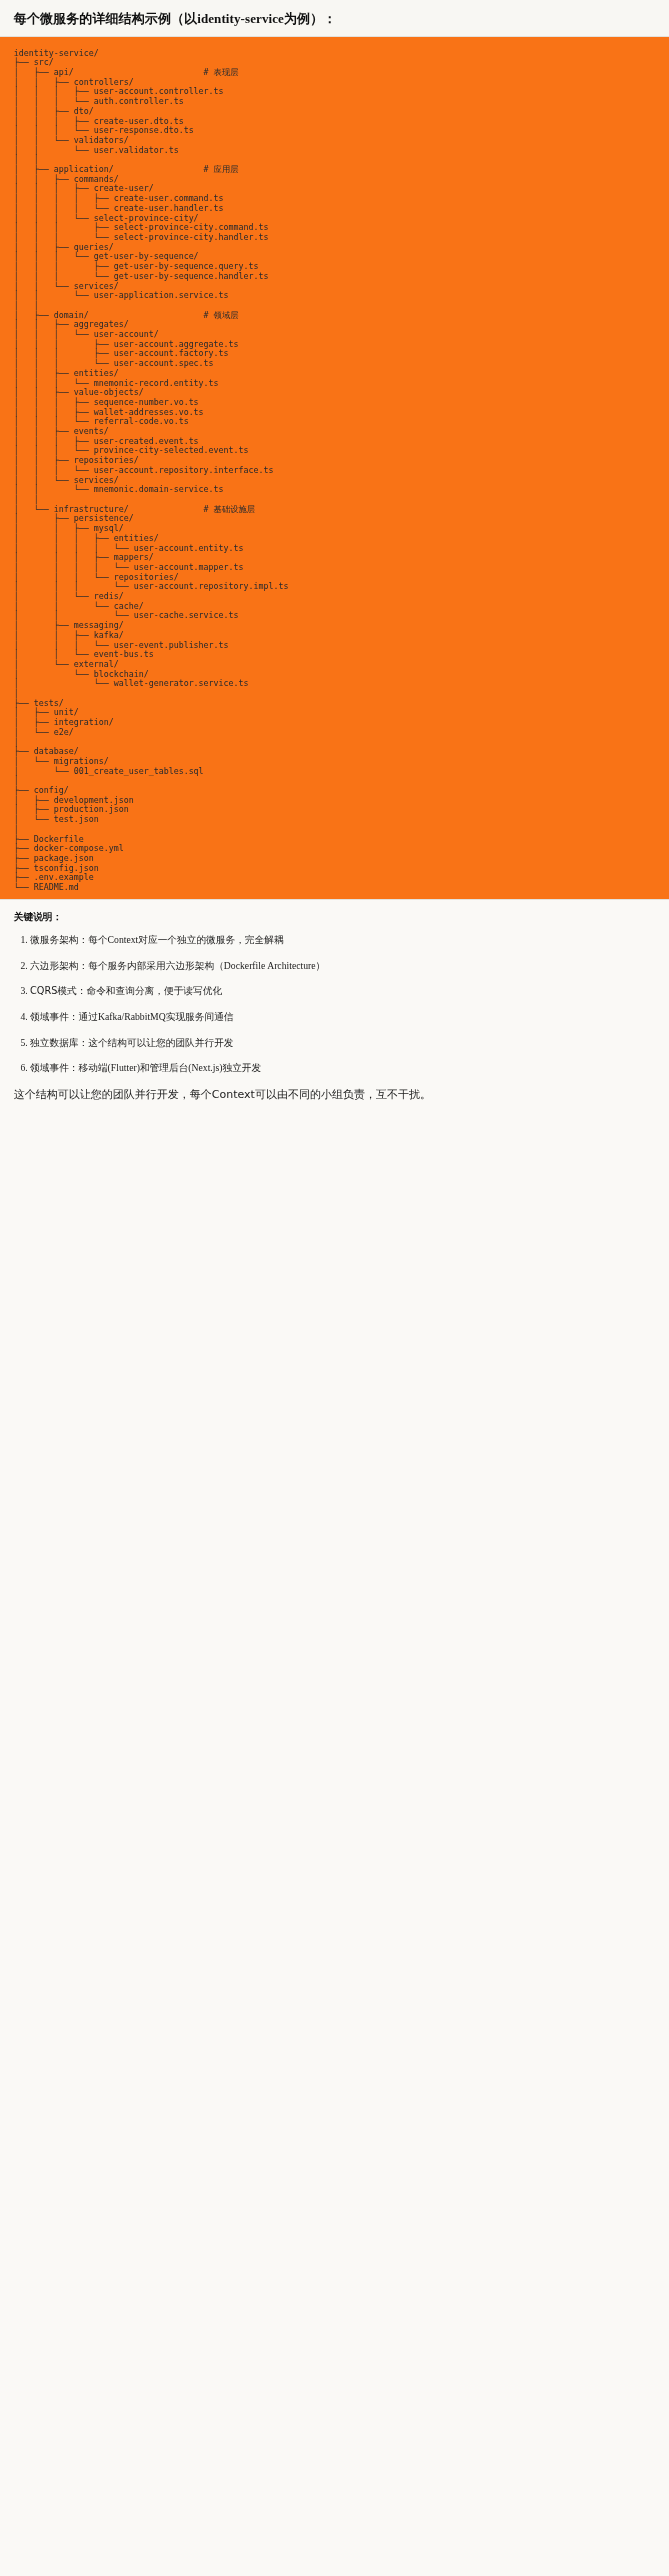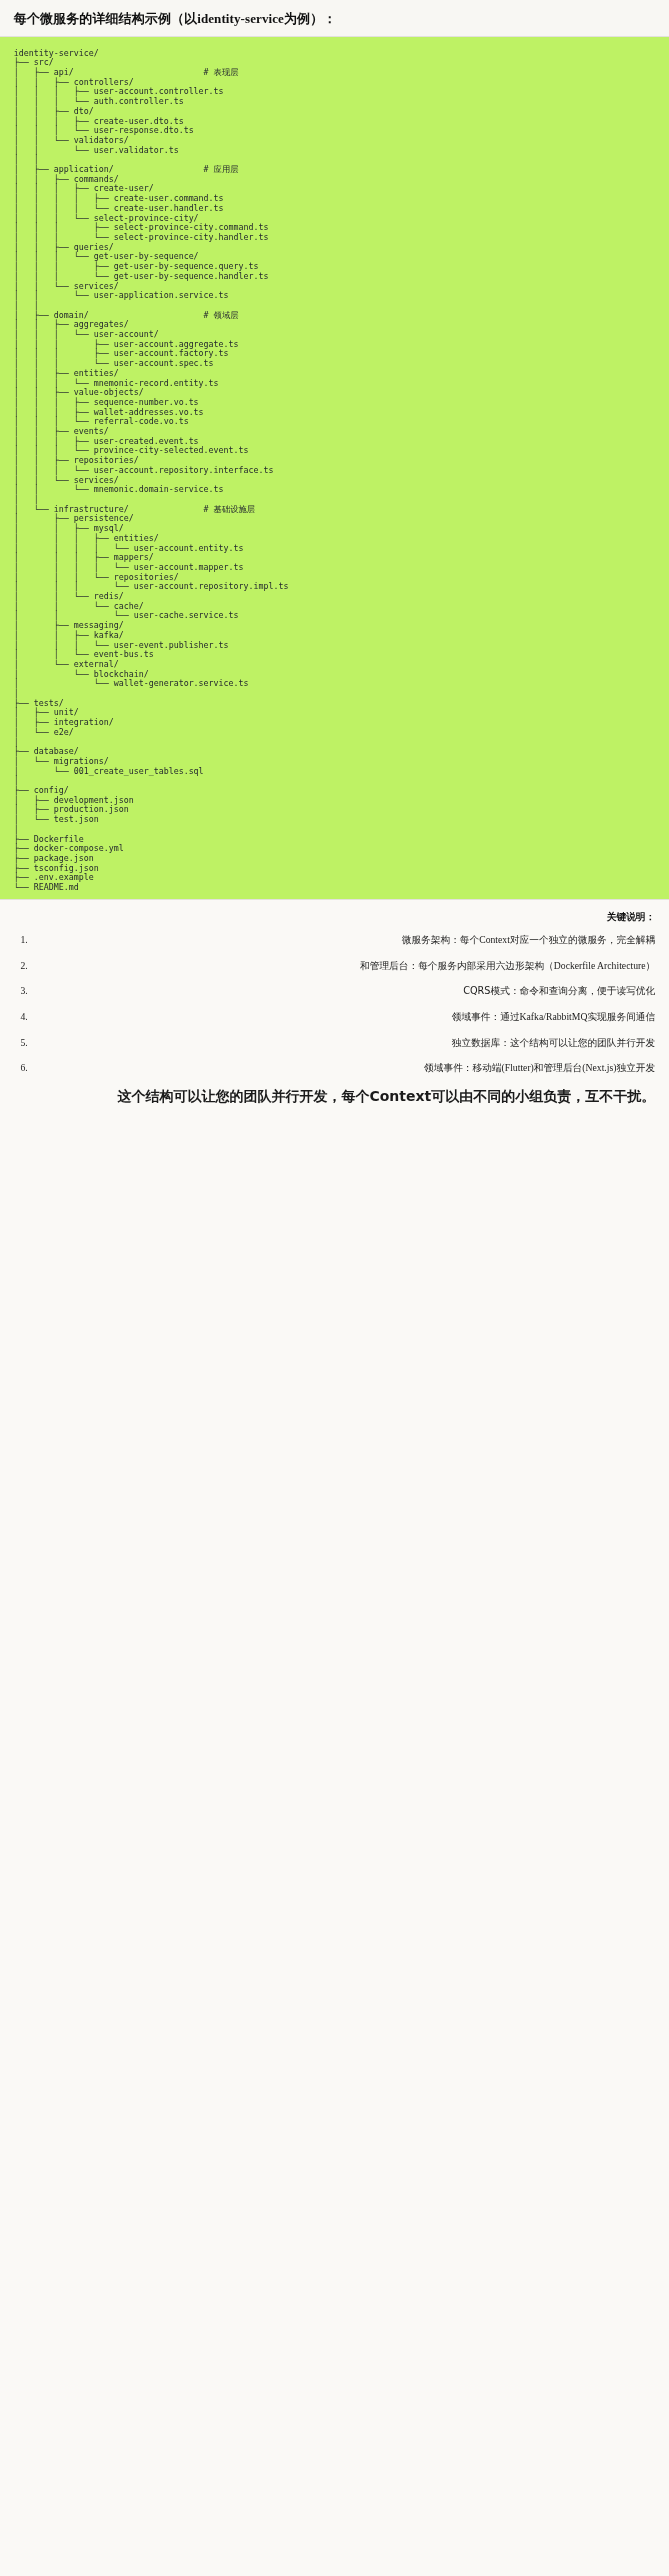--- a/index.html
+++ b/index.html
@@ -38,38 +38,37 @@
   }
   .doc-title .title-latin {
     font-family: "Liberation Serif", serif;
     font-weight: bold;
     text-align: center;
   }
 
   
   .tree-block {
     padding: 11.3px 13.8px 6.3px 13.8px;
-    background: #bef264;
+    background: #f97316;
   }
   pre.tree {
     margin: 0;
     font-family: "DejaVu Sans Mono", "Liberation Mono", monospace;
     font-size: 8.3px;
     line-height: 9.7px;
     color: #24292e;
     white-space: pre;
     tab-size: 4;
   }
 
   
   .notes {
     padding: 6.3px 13.8px 3.8px 13.8px;
     border-top: 0.6px solid #e3e1dc;
     background: #faf9f6;
-    text-align: right;
   }
   .notes-title {
     font-family: "DejaVu Sans", "Liberation Sans", sans-serif;
     font-weight: bold;
     font-size: 9.7px;
     color: #111;
     margin: 5px 0 8.8px 0;
   }
   ol.notes-list {
     margin: 0;
@@ -80,26 +79,25 @@
     font-size: 9.7px;
     line-height: 1.35;
     margin: 0 0 12.5px 0;
     color: #1b1b1b;
   }
   ol.notes-list li b {
     font-family: "DejaVu Sans", "Liberation Sans", sans-serif;
     font-weight: normal;
   }
   .closing {
-    font-size: 14px;
+    font-size: 11px;
     line-height: 1.4;
     color: #1b1b1b;
     margin: 0 0 10px 0;
     font-family: "DejaVu Sans", "Liberation Sans", sans-serif;
-    font-weight: bold;
   }
 </style>
 </head>
 <body>
 
 <div class="page">
 
   <div class="doc-header">
     <h1 class="doc-title"><span>每个微服务的详细结构示例（以</span><span class="title-latin">identity-service</span><span>为例）：</span></h1>
   </div>
@@ -191,21 +189,21 @@
 ├── package.json
 ├── tsconfig.json
 ├── .env.example
 └── README.md</pre>
   </div>
 
   <div class="notes">
     <div class="notes-title">关键说明：</div>
     <ol class="notes-list">
       <li><b>微服务架构</b><span>：</span><span>每个Context对应一个独立的微服务，完全解耦</span></li>
-      <li><b>和管理后台</b><span>：</span><span>每个服务内部采用六边形架构（Dockerfile Architecture）</span></li>
+      <li><b>六边形架构</b><span>：</span><span>每个服务内部采用六边形架构（Dockerfile Architecture）</span></li>
       <li><b>CQRS模式</b><span>：</span><span>命令和查询分离，便于读写优化</span></li>
       <li><b>领域事件</b><span>：</span><span>通过Kafka/RabbitMQ实现服务间通信</span></li>
       <li><b>独立数据库</b><span>：</span><span>这个结构可以让您的团队并行开发</span></li>
       <li><b>领域事件</b><span>：</span><span>移动端(Flutter)和管理后台(Next.js)独立开发</span></li>
     </ol>
     <p class="closing">这个结构可以让您的团队并行开发，每个Context可以由不同的小组负责，互不干扰。</p>
   </div>
 
 </div>
 

